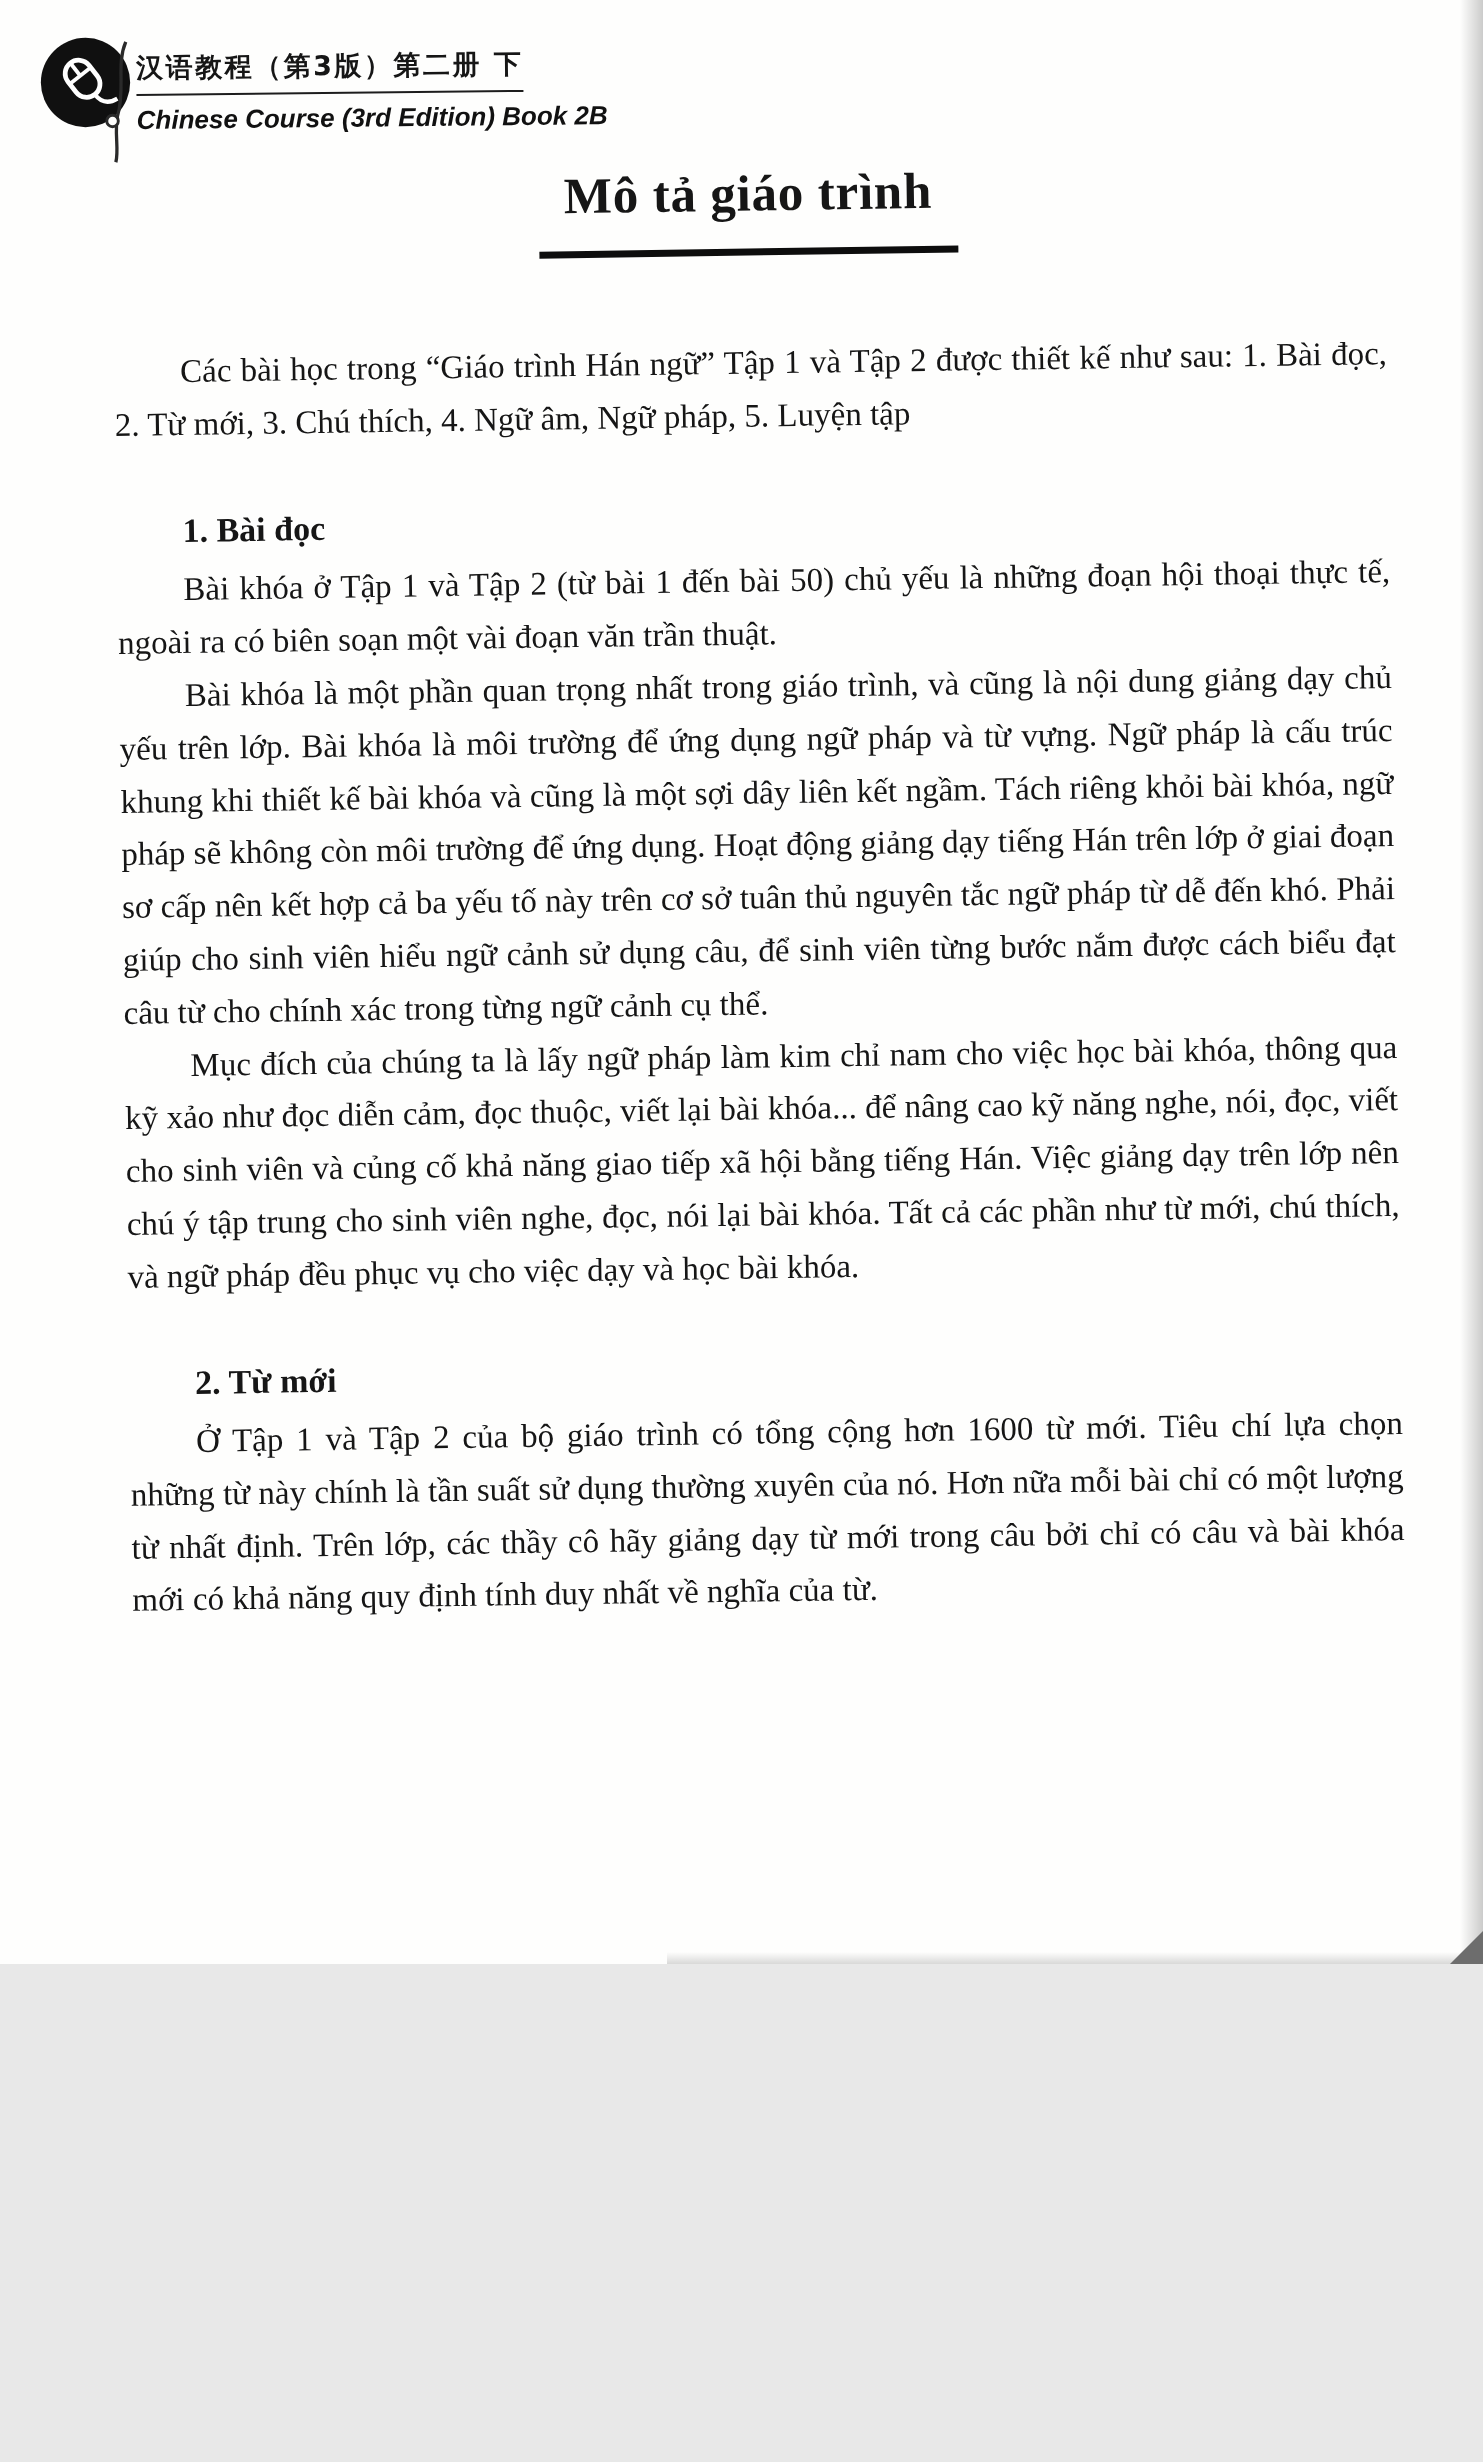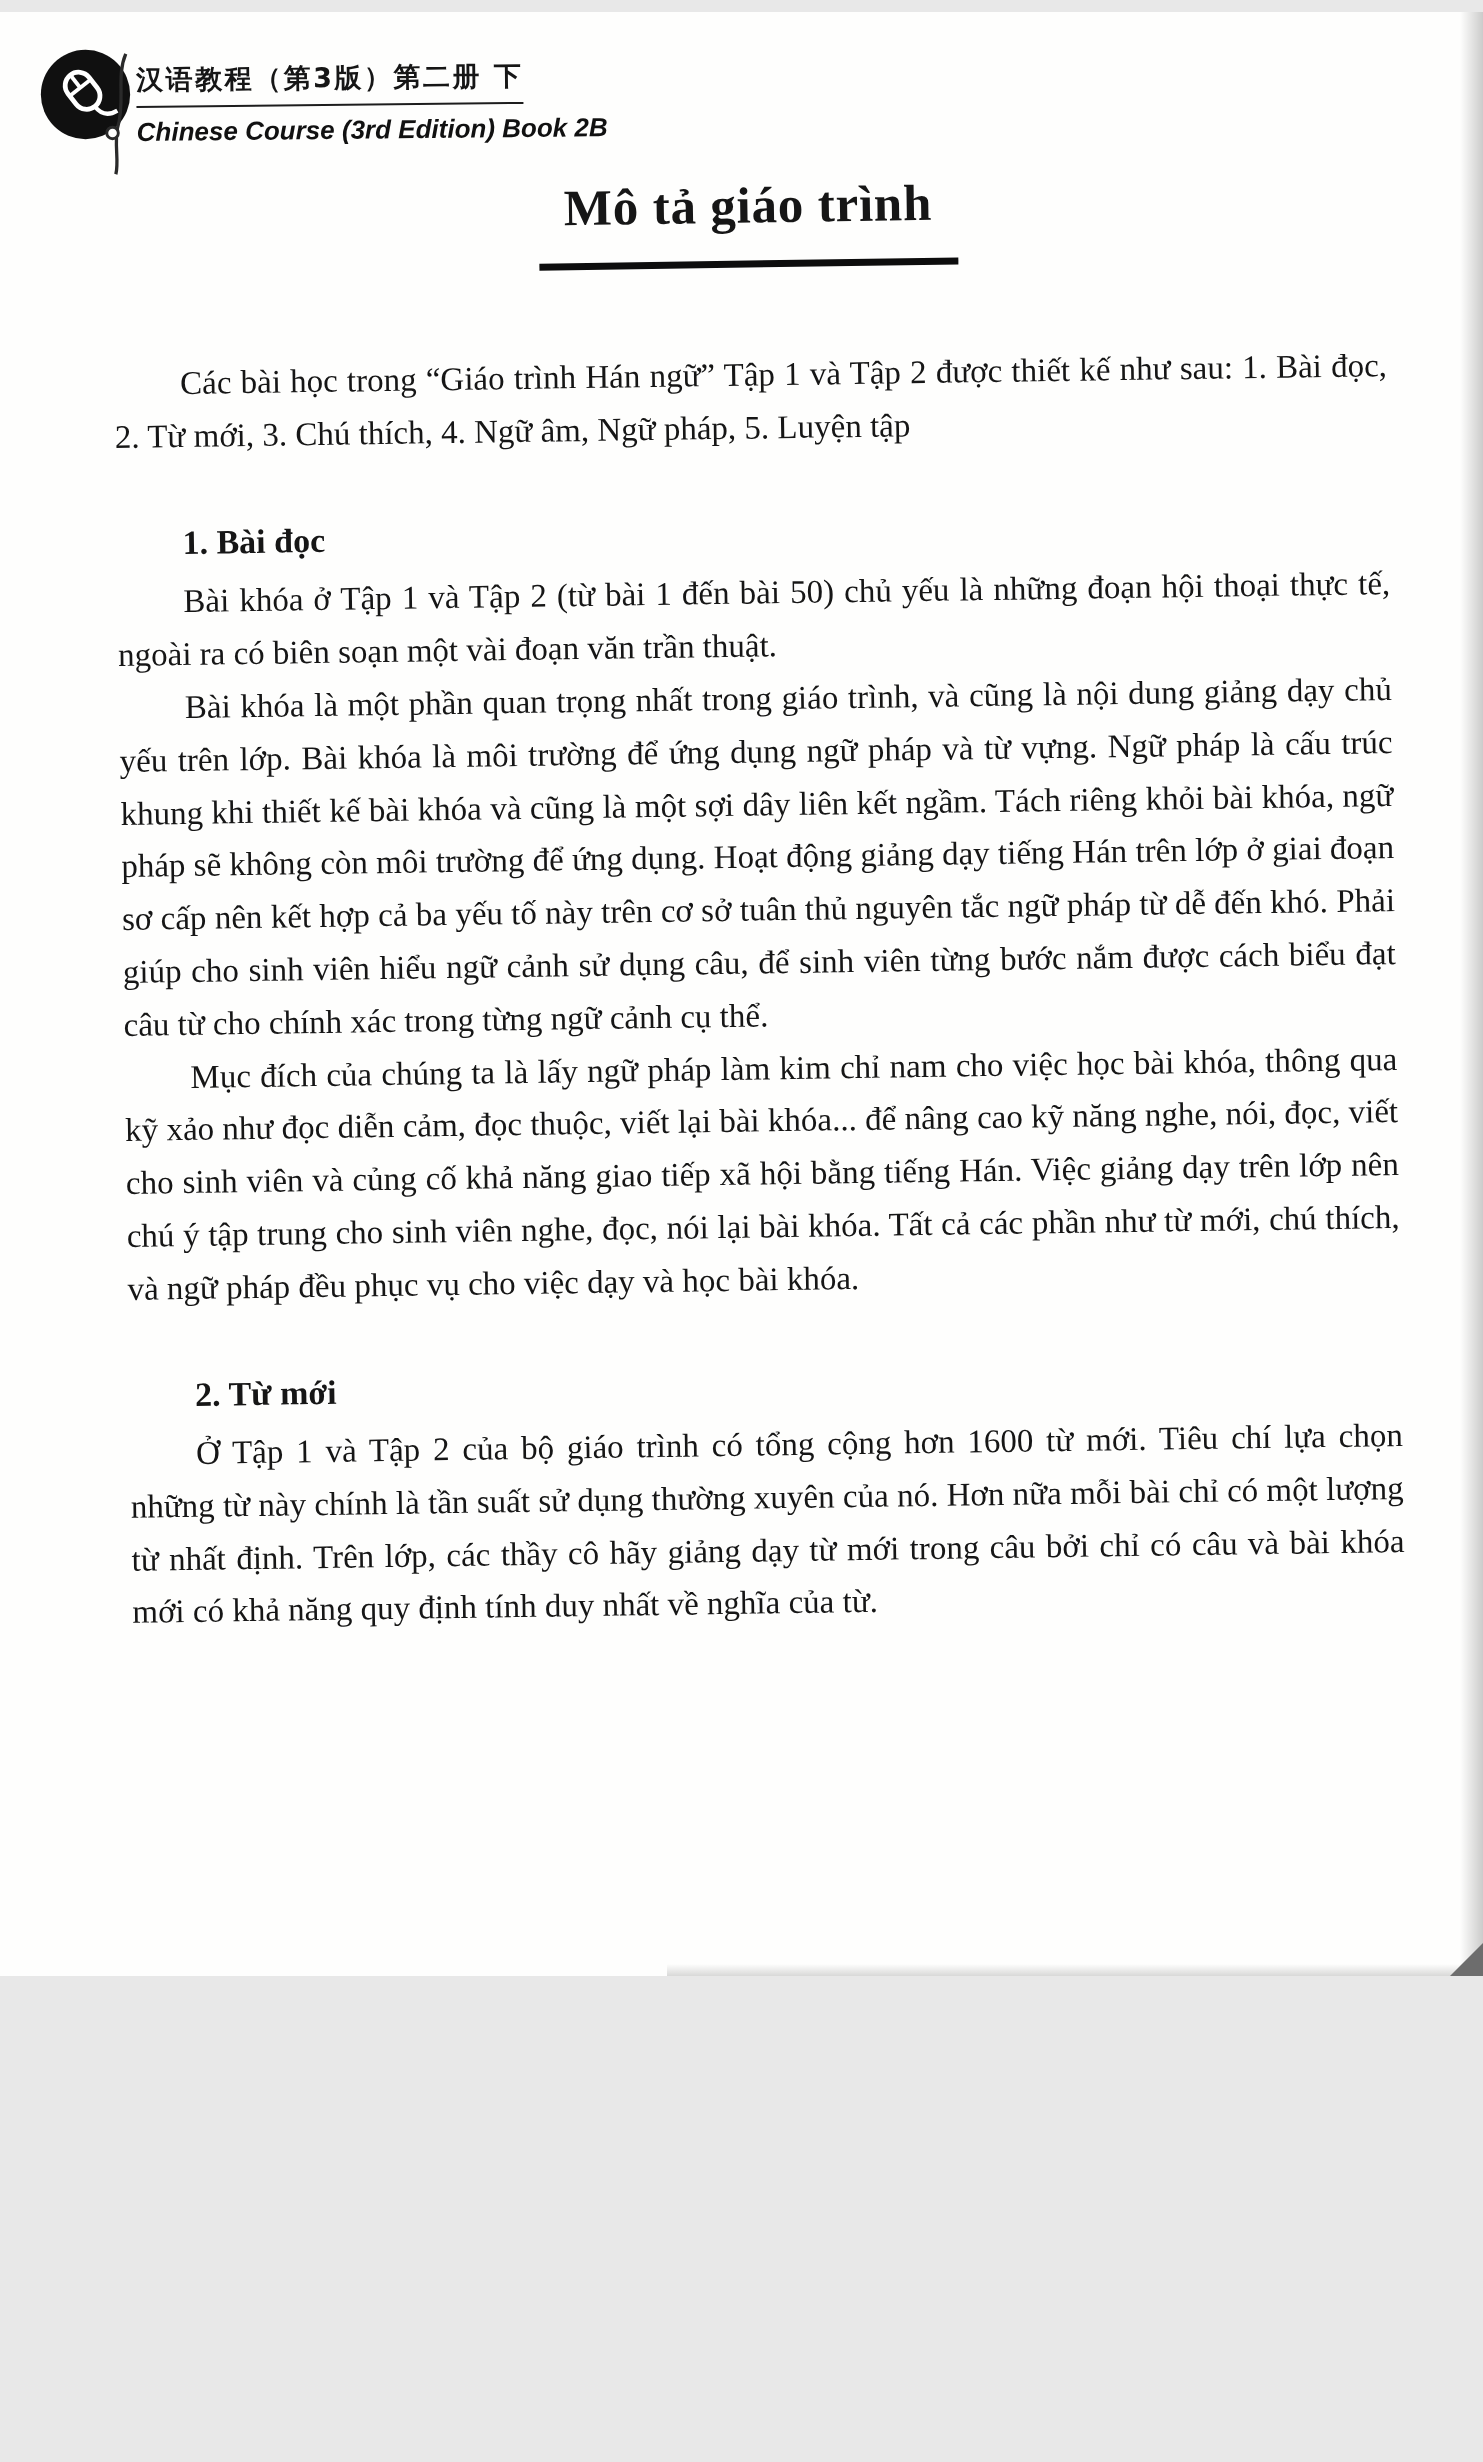--- a/index.html
+++ b/index.html
@@ -4,21 +4,21 @@
 <style>
   html,body { margin:0; padding:0; background:#e8e8e8; }
   .page {
     position:relative;
     width:1483px; height:1964px;
     background:#fefefdff;
     background:#fefefd;
     font-family:"Liberation Serif", serif;
     color:#161616;
     overflow:hidden;
-    margin:12px auto;
+    margin:0 auto;
   }
 
   
   .logo { position:absolute; left:38px; top:35px; width:95px; height:95px; }
 
   
   .bracket { position:absolute; left:101px; top:40px; }
 
   
   .header { position:absolute; left:136px; top:50px; transform:rotate(-0.6deg); transform-origin:left top; }

